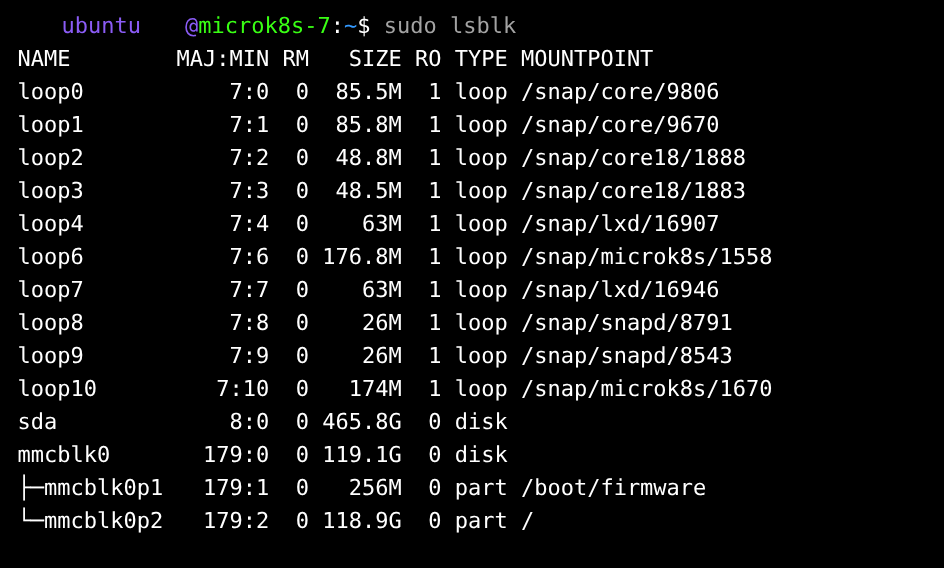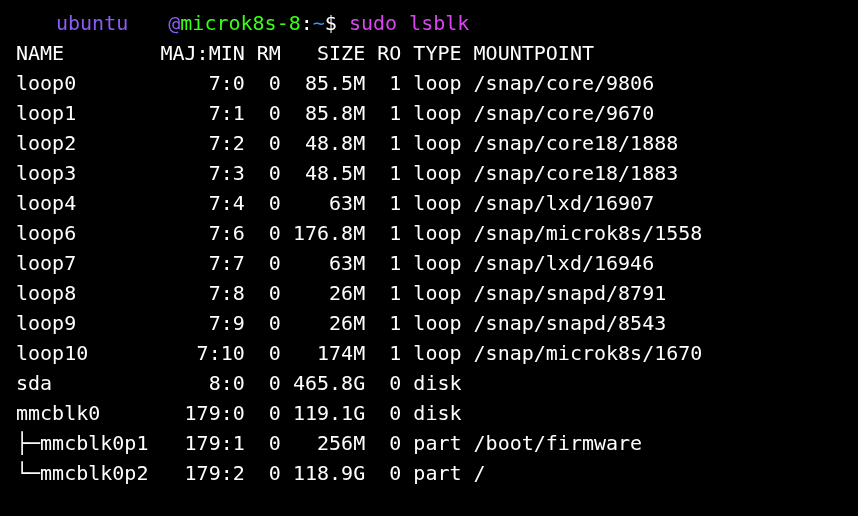--- a/index.html
+++ b/index.html
@@ -16,27 +16,27 @@
   }
   .terminal {
     padding: 8px 16px;
     white-space: pre;
   }
   .prompt-user { color: #8b5cf6; margin-left: 40px; }
   .prompt-host { color: #39ff14; }
   .prompt-colon { color: #fff; }
   .prompt-path { color: #3399ff; }
   .prompt-dollar { color: #fff; }
-  .cmd { color: #d946ef; }
+  .cmd { color: #a3a3a3; }
   .header-row { color: #fff; text-align: center; }
 </style>
 </head>
 <body>
 
-<div class="terminal"><span><span class="prompt-user">ubuntu</span><span class="prompt-user">@</span><span class="prompt-host">microk8s-8</span><span class="prompt-colon">:</span><span class="prompt-path">~</span><span class="prompt-dollar">$</span></span> <span class="cmd">sudo lsblk</span>
+<div class="terminal"><span><span class="prompt-user">ubuntu</span><span class="prompt-user">@</span><span class="prompt-host">microk8s-7</span><span class="prompt-colon">:</span><span class="prompt-path">~</span><span class="prompt-dollar">$</span></span> <span class="cmd">sudo lsblk</span>
 <span class="header-row" id="hdr-line">NAME        MAJ:MIN RM   SIZE RO TYPE MOUNTPOINT</span>
 <span id="rows-container">loop0           7:0  0  85.5M  1 loop /snap/core/9806
 loop1           7:1  0  85.8M  1 loop /snap/core/9670
 loop2           7:2  0  48.8M  1 loop /snap/core18/1888
 loop3           7:3  0  48.5M  1 loop /snap/core18/1883
 loop4           7:4  0    63M  1 loop /snap/lxd/16907
 loop6           7:6  0 176.8M  1 loop /snap/microk8s/1558
 loop7           7:7  0    63M  1 loop /snap/lxd/16946
 loop8           7:8  0    26M  1 loop /snap/snapd/8791
 loop9           7:9  0    26M  1 loop /snap/snapd/8543

